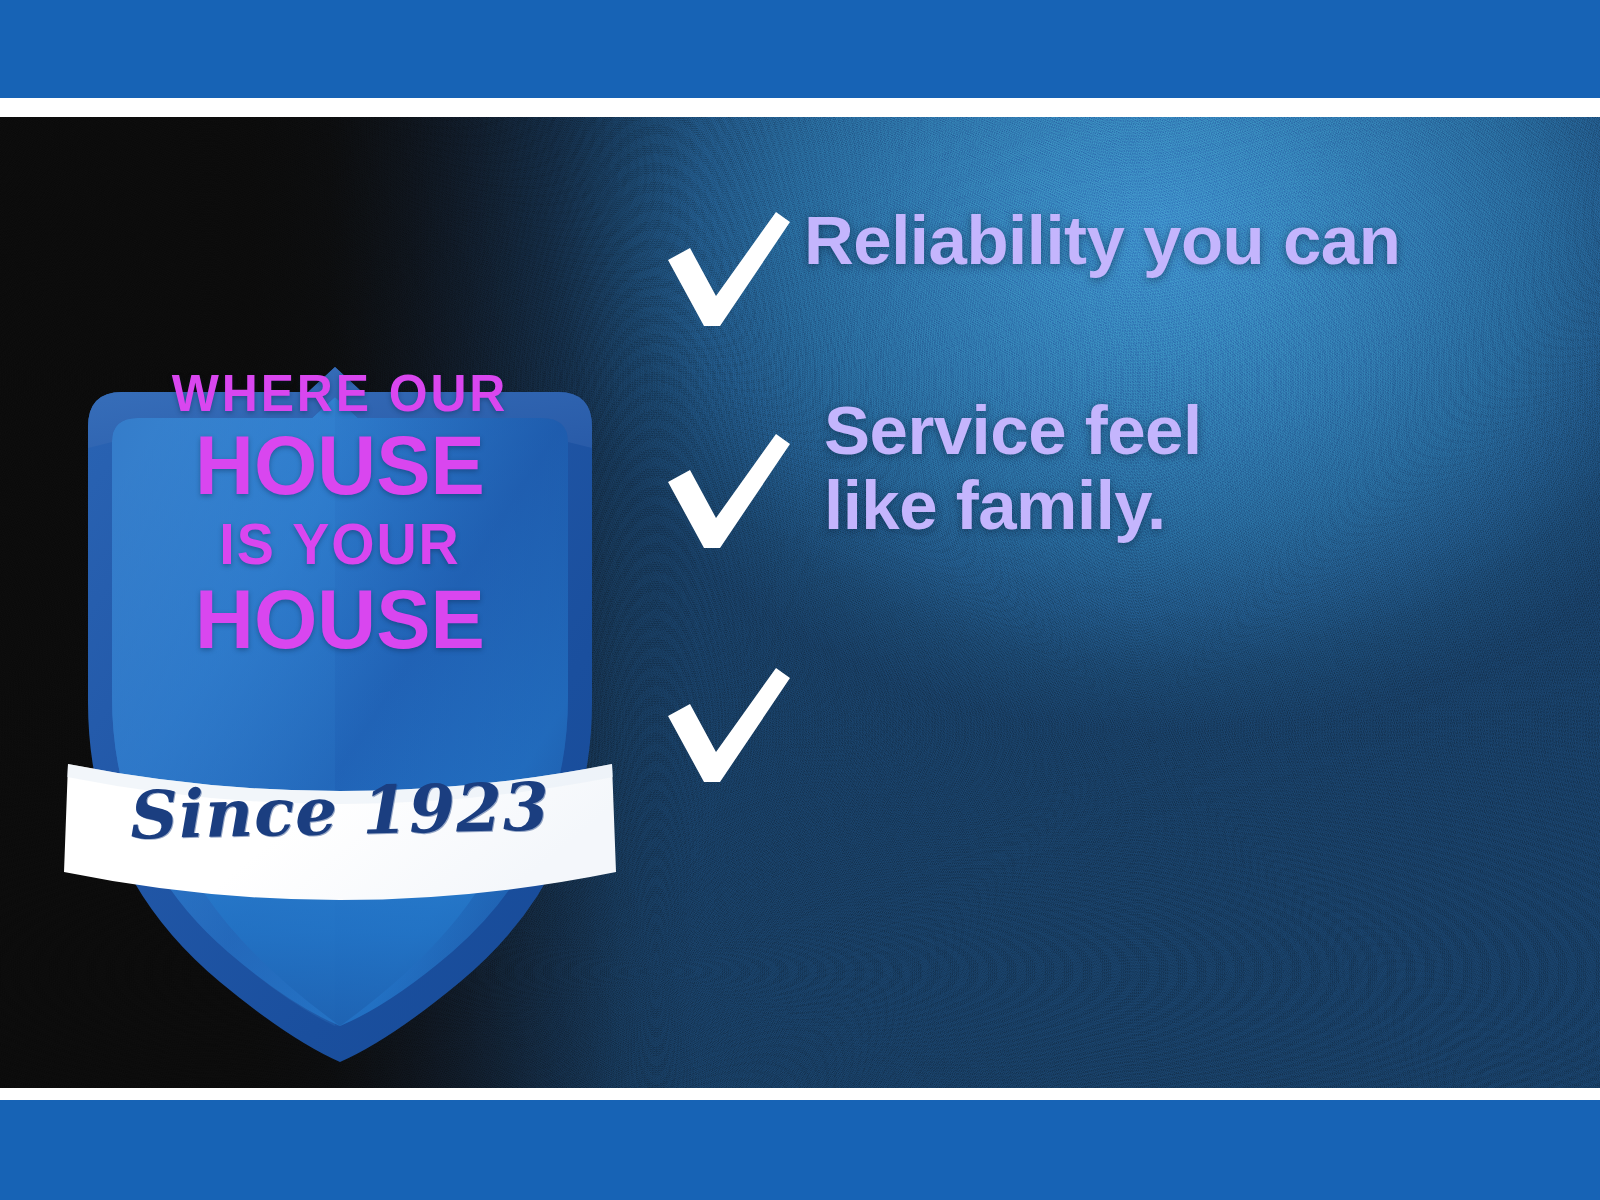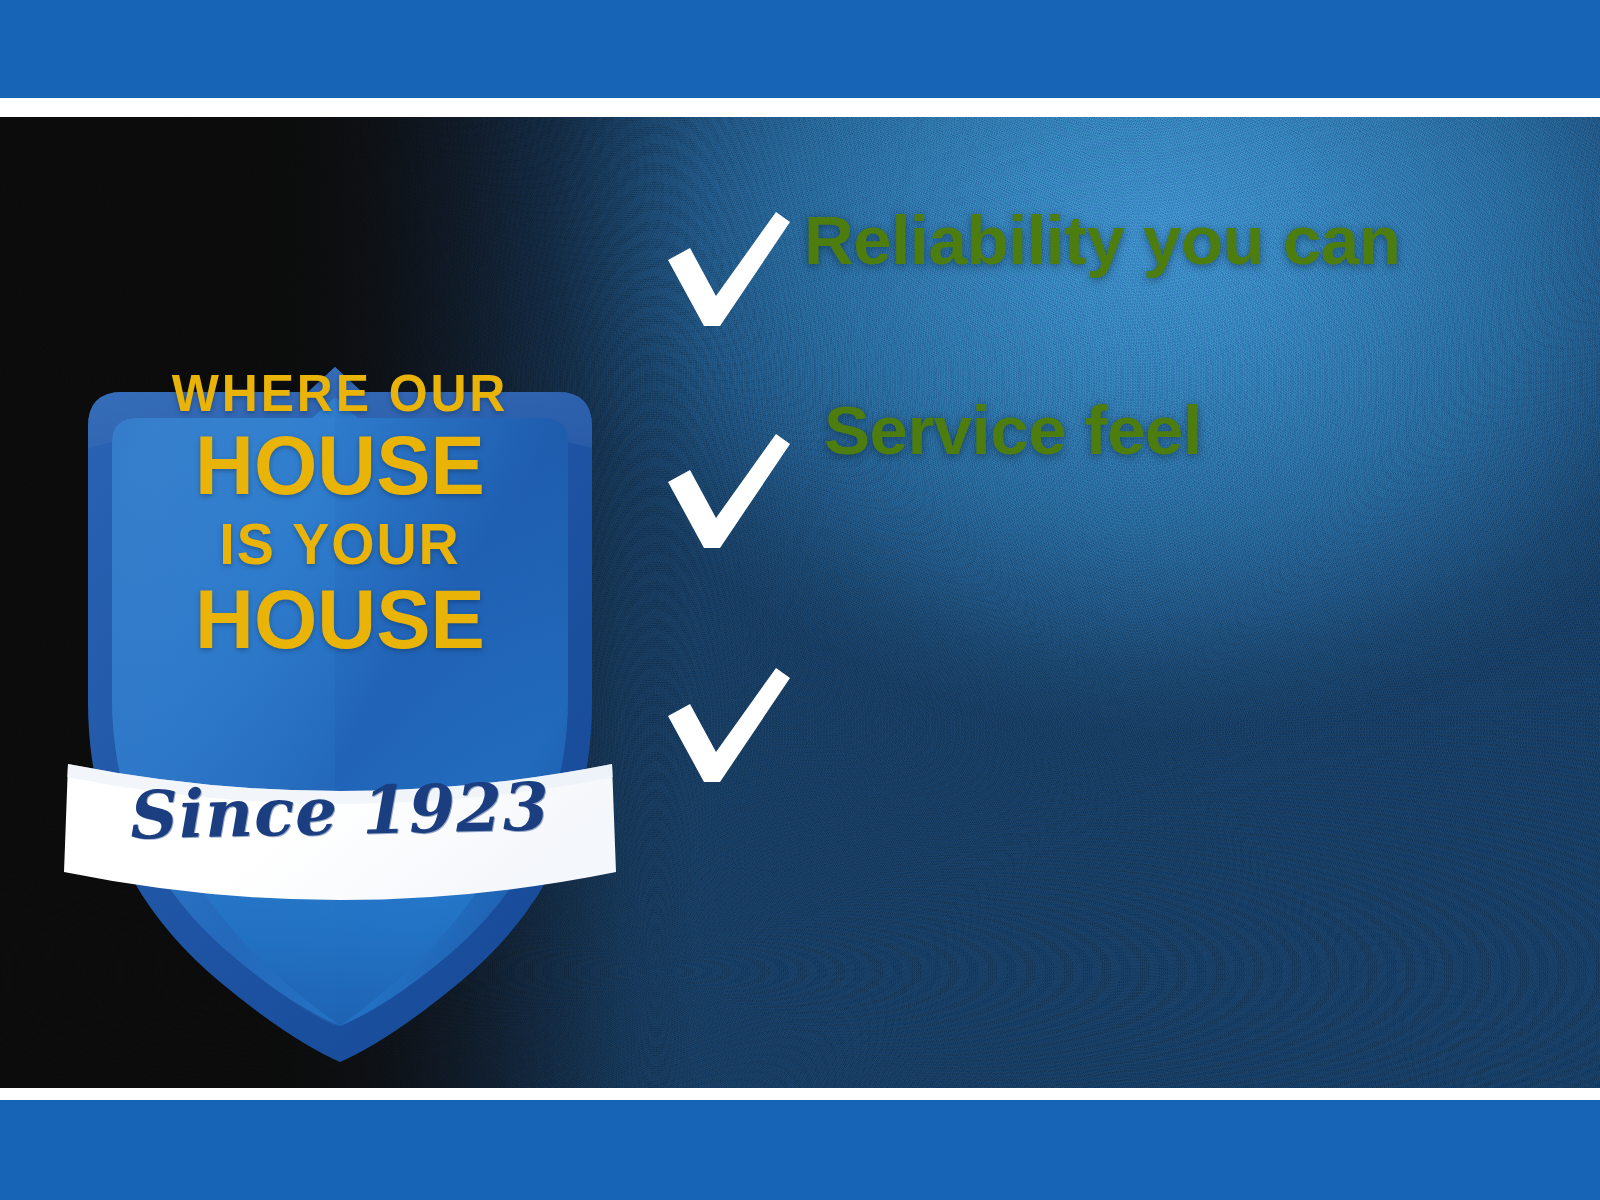--- a/index.html
+++ b/index.html
@@ -105,21 +105,21 @@
   }
   #badge svg { display: block; width: 560px; height: 800px; overflow: visible; }
 
   
   #badge-text {
     position: absolute;
     left: 0;
     top: 95px;
     width: 560px;
     text-align: center;
-    color: #eab308;
+    color: #d946ef;
     font-family: "Liberation Sans", sans-serif;
     font-weight: bold;
     text-transform: uppercase;
     line-height: 1;
     text-shadow: 0 2px 5px rgba(6,28,58,0.35);
   }
   .bt-sm {
     font-size: 52px;
     letter-spacing: 3px;
     transform: scaleX(0.96);
@@ -175,21 +175,21 @@
   }
   .check {
     flex: 0 0 auto;
     width: 132px;
     height: 118px;
     margin-top: 8px;
   }
   .check svg { display: block; width: 132px; height: 118px; }
 
   .btext {
-    color: #4d7c0f;
+    color: #c4b5fd;
     font-family: "Liberation Sans", sans-serif;
     font-weight: bold;
     font-size: 69px;
     line-height: 1.08;
     letter-spacing: -0.5px;
     text-shadow: 0 2px 8px rgba(3,18,38,0.45);
   }
   .btext .ln { display: block; white-space: nowrap; }
 
   #bullet-1 .btext { margin-left: 12px; margin-top: 2px; }
@@ -327,20 +327,21 @@
       </div>
 
       <div class="bullet" id="bullet-2">
         <div class="check">
           <svg viewBox="0 0 132 118" xmlns="http://www.w3.org/2000/svg" aria-hidden="true">
             <path d="M 8 50 L 30 38 L 56 86 L 116 2 L 130 12 L 60 116 L 44 116 Z" fill="#ffffff"></path>
           </svg>
         </div>
         <div class="btext">
           <span class="ln">Service feel</span>
+          <span class="ln">like family.</span>
         </div>
       </div>
 
       <div class="bullet" id="bullet-3">
         <div class="check">
           <svg viewBox="0 0 132 118" xmlns="http://www.w3.org/2000/svg" aria-hidden="true">
             <path d="M 8 50 L 30 38 L 56 86 L 116 2 L 130 12 L 60 116 L 44 116 Z" fill="#ffffff"></path>
           </svg>
         </div>
       </div>

